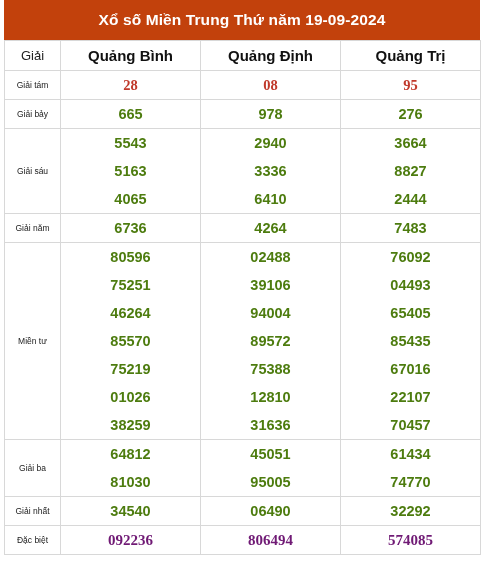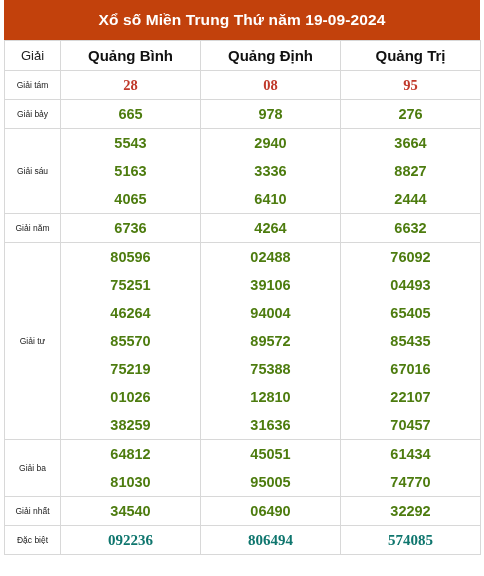--- a/index.html
+++ b/index.html
@@ -72,21 +72,21 @@
     color: #4d7c0f;
     height: 28px;
     line-height: 28px;
   }
   .num.red {
     color: #c0392b;
     font-family: Liberation Serif, serif;
   }
   .num.special {
     font-size: 15px;
-    color: #0f766e;
+    color: #701a75;
   }
   .stack {
     display: block;
   }
   .stack .line {
     display: block;
     height: 28px;
     line-height: 28px;
   }
 </style>
@@ -146,24 +146,24 @@
               <span class="line">3664</span>
               <span class="line">8827</span>
               <span class="line">2444</span>
             </span>
           </td>
         </tr>
         <tr>
           <td class="label-cell">Giải năm</td>
           <td class="num">6736</td>
           <td class="num">4264</td>
-          <td class="num">6632</td>
-        </tr>
-        <tr>
-          <td class="label-cell">Giải tư</td>
+          <td class="num">7483</td>
+        </tr>
+        <tr>
+          <td class="label-cell">Miền tư</td>
           <td class="num" style="height: 196px;">
             <span class="stack">
               <span class="line">80596</span>
               <span class="line">75251</span>
               <span class="line">46264</span>
               <span class="line">85570</span>
               <span class="line">75219</span>
               <span class="line">01026</span>
               <span class="line">38259</span>
             </span>

